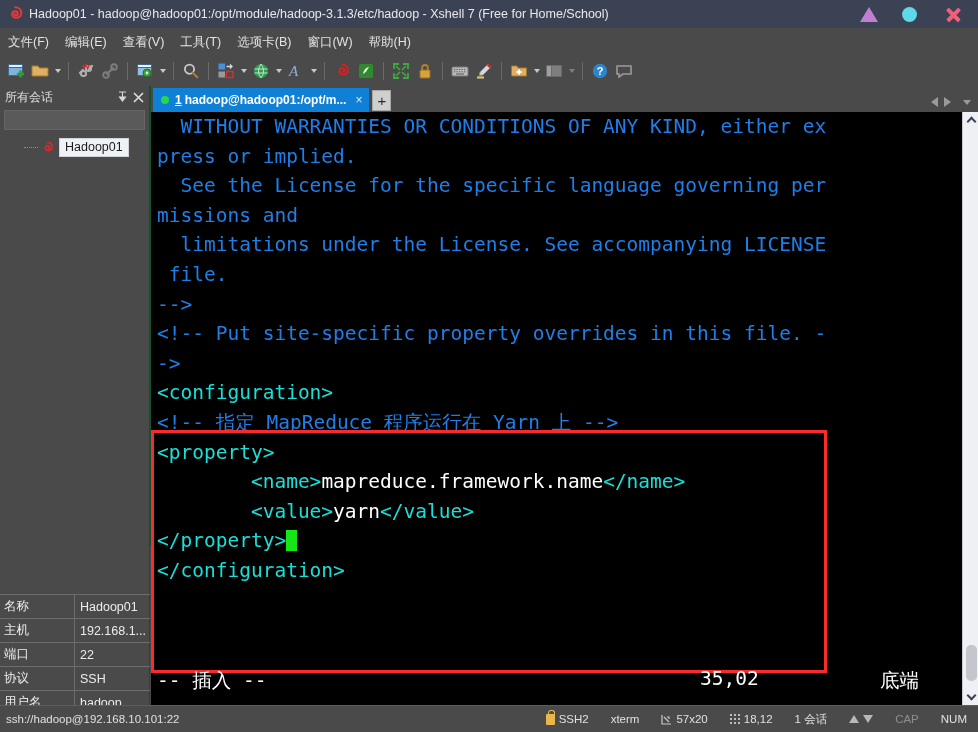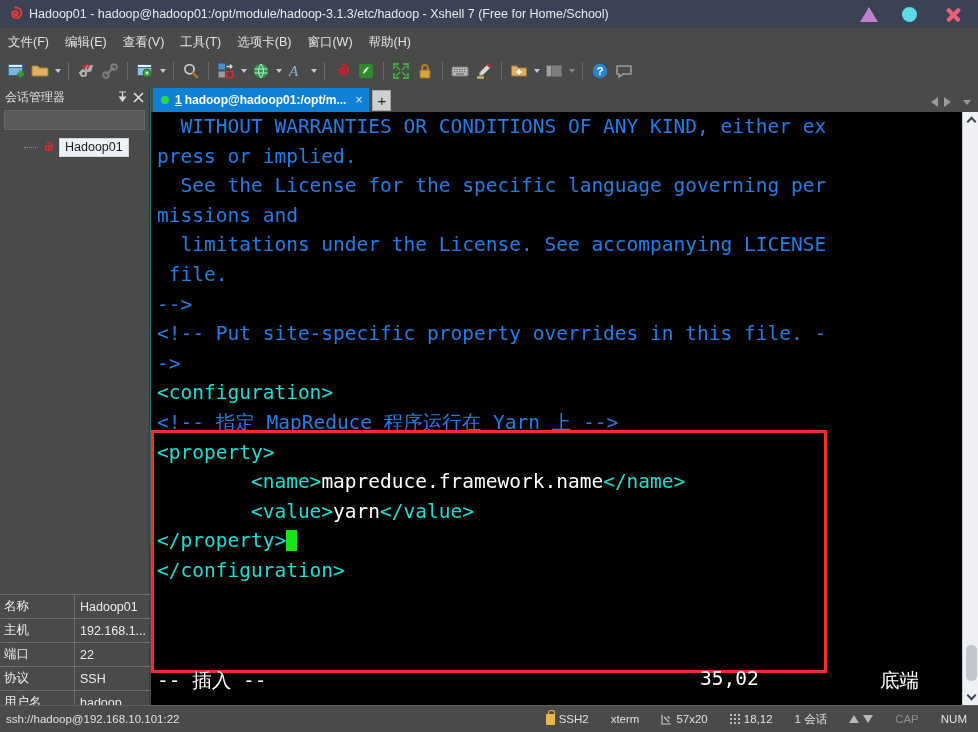--- a/index.html
+++ b/index.html
@@ -7,21 +7,21 @@
     margin: 0; padding: 0;
     width: 978px; height: 732px;
     overflow: hidden;
     background: #4a4a4a;
     font-family: "Liberation Sans", sans-serif;
     -webkit-font-smoothing: antialiased;
   }
   #app {
     position: relative;
     width: 978px; height: 546px;
-    background: #0f766e;
+    background: #14532d;
   }
 
   
   .titlebar {
     position: absolute; left: 0; top: 0; width: 978px; height: 28px;
     background: #3b4254;
     display: flex; align-items: center;
   }
   .tb-logo {
     width: 18px; height: 18px; margin-left: 6px; margin-right: 5px;
@@ -435,21 +435,21 @@
     </div>
     <div class="tbtn">
       <svg class="ico-svg" width="18" height="18" viewBox="0 0 18 18">
         <path d="M2 4h14v8H8l-4 3v-3H2z" fill="none" stroke="#9a9a9a" stroke-width="1.6"></path>
       </svg>
     </div>
   </div>
 
   <div class="sidepanel">
     <div class="sp-header">
-      <div class="sp-title">会话管理器</div>
+      <div class="sp-title">所有会话</div>
       <div class="sp-pin">
         <svg class="ico-svg" width="11" height="12" viewBox="0 0 11 12">
           <path d="M2 1h7M5.5 1v5M2.5 6h6l-3 4z" fill="#d8d8d8" stroke="#d8d8d8" stroke-width="1.1"></path>
         </svg>
       </div>
       <div class="sp-close">
         <svg class="ico-svg" width="11" height="11" viewBox="0 0 11 11">
           <path d="M1 1l9 9M10 1l-9 9" stroke="#dedede" stroke-width="1.6"></path>
         </svg>
       </div>

